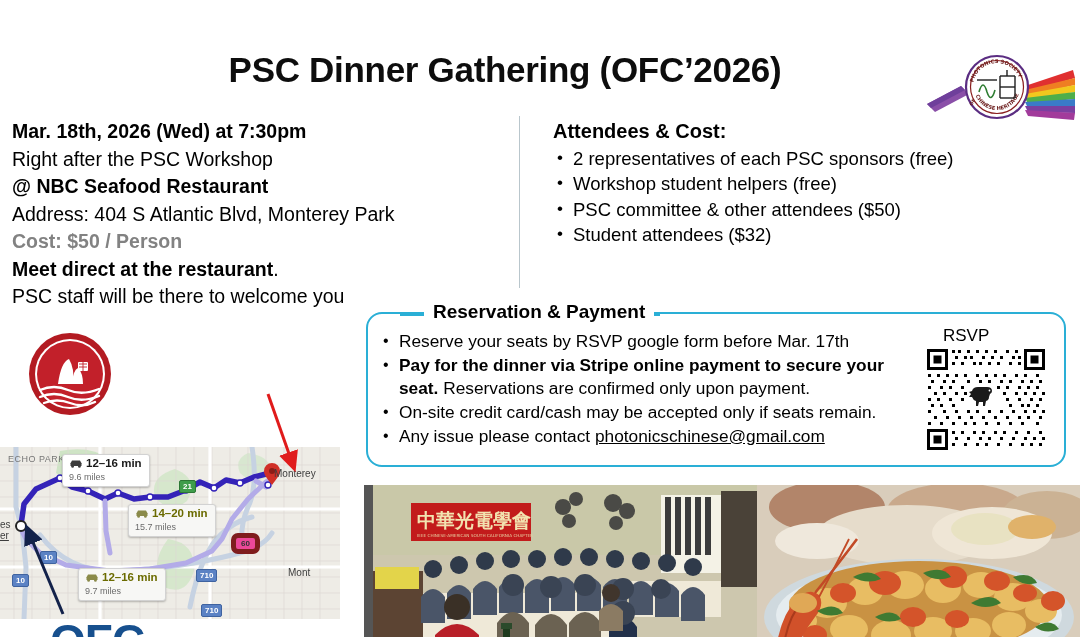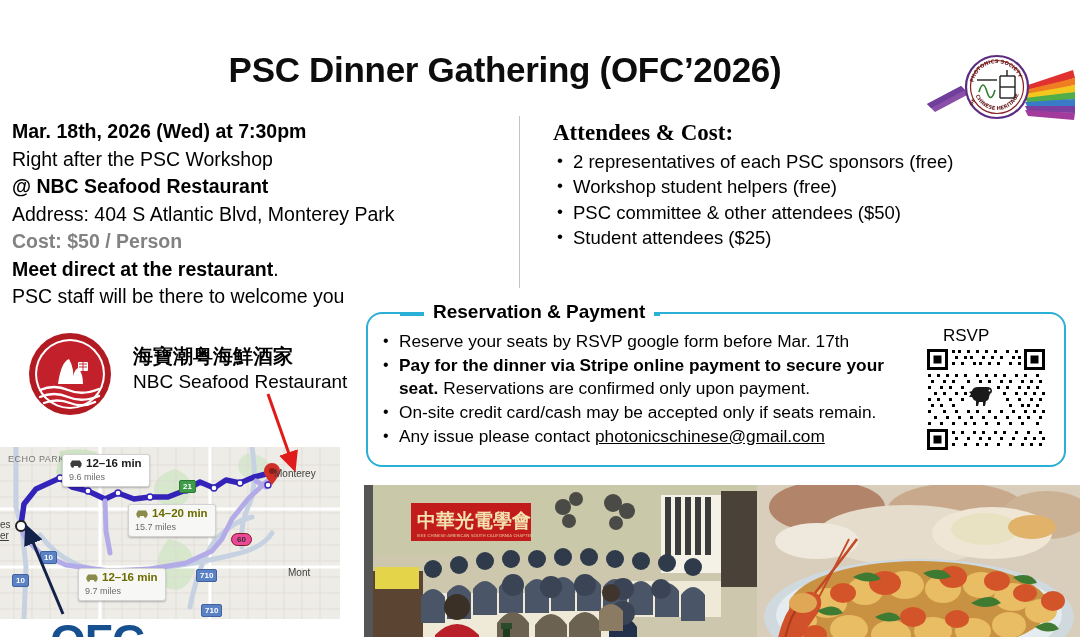--- a/index.html
+++ b/index.html
@@ -20,21 +20,21 @@
   .leftinfo{position:absolute;left:12px;top:82px;width:500px;}
   .leftinfo .ln{font-size:19.5px;line-height:27.5px;white-space:nowrap;}
   .leftinfo .b{font-weight:bold;}
   .leftinfo .gray{color:#828282;font-weight:bold;}
 
   
   .vdiv{position:absolute;left:519px;top:80px;width:1px;height:172px;background:#b9c6cc;}
 
   
   .attend{position:absolute;left:553px;top:84px;width:470px;}
-  .attend .h{font-size:23px;font-weight:bold;margin-bottom:3px;font-family:Liberation Serif, serif;}
+  .attend .h{font-size:20px;font-weight:bold;margin-bottom:3px;}
   .attend ul{margin:0;padding:0;list-style:none;}
   .attend li{font-size:18.5px;line-height:25.3px;padding-left:20px;position:relative;white-space:nowrap;}
   .attend li:before{content:"\2022";position:absolute;left:4px;top:-1px;font-size:17px;}
 
   
   .nbclogo{position:absolute;left:28px;top:296px;width:84px;height:84px;}
   .nbcname{position:absolute;left:133px;top:307px;}
   .nbcname .cn{font-size:20px;font-weight:bold;line-height:26px;
                font-family:"DejaVu Sans","Liberation Sans",sans-serif;}
   .nbcname .en{font-size:19px;line-height:25px;}
@@ -48,21 +48,21 @@
   .routebox .d{font-size:9px;color:#6b6b6b;line-height:11px;}
   .routebox .caricon{display:inline-block;vertical-align:-2px;margin-right:3px;}
   .rb1{left:62px;top:418px;}
   .rb1 .t{color:#1a1a1a;}
   .rb2{left:128px;top:468px;background:#f7f7f5;}
   .rb2 .t{color:#6b6b00;}
   .rb3{left:78px;top:532px;background:#f7f7f5;}
   .rb3 .t{color:#6b6b00;}
   .shield{position:absolute;font-size:8px;font-weight:bold;color:#fff;background:#5b82c4;
           border:1px solid #3f63a0;border-radius:2px;padding:0 3px;line-height:11px;}
-  .shield.white{background:#ec4899;color:#333;border:1px solid #7f1d1d;border-radius:7px;padding:0 5px;}
+  .shield.white{background:#ec4899;color:#333;border:5px solid #7f1d1d;border-radius:7px;padding:0 5px;}
   .maplabel{position:absolute;font-size:10px;color:#3d3d3d;}
 
   
   .arrowsvg{position:absolute;left:0;top:0;width:1080px;height:637px;pointer-events:none;}
 
   
   .ofc{position:absolute;left:50px;top:582px;font-size:46px;font-weight:bold;
        color:#17508e;letter-spacing:-1px;line-height:46px;}
 
   
@@ -154,21 +154,21 @@
   </div>
 
   <div class="vdiv"></div>
 
   <div class="attend">
     <div class="h">Attendees &amp; Cost:</div>
     <ul>
       <li>2 representatives of each PSC sponsors (free)</li>
       <li>Workshop student helpers (free)</li>
       <li>PSC committee &amp; other attendees ($50)</li>
-      <li>Student attendees ($25)</li>
+      <li>Student attendees ($32)</li>
     </ul>
   </div>
 
   <div class="nbclogo">
     <svg viewBox="0 0 84 84" width="84" height="84">
       <circle cx="42" cy="42" r="41" fill="#b31b22"></circle>
       <circle cx="42" cy="42" r="35" fill="#ffffff"></circle>
       <circle cx="42" cy="42" r="33" fill="#c2202a"></circle>
       <g fill="#ffffff">
         <path d="M30 52 q3 -22 11 -25 q6 10 4 25 z"></path>
@@ -179,24 +179,20 @@
         <path d="M12 58 q14 -6 28 0 q14 6 31 -1"></path>
         <path d="M12 65 q14 -6 28 0 q14 6 31 -1"></path>
         <path d="M16 71 q13 -5 26 0 q13 5 25 -1"></path>
       </g>
       <g stroke="#c2202a" stroke-width="0.9" fill="none">
         <path d="M51 32 h8 M51 35 h8 M55 30 v9"></path>
       </g>
     </svg>
   </div>
 
-  <div class="nbcname">
-    <div class="cn">海寶潮粤海鮮酒家</div>
-    <div class="en">NBC Seafood Restaurant</div>
-  </div>
 
   <div class="map">
     <svg viewBox="0 0 340 172" width="340" height="172">
       <rect width="340" height="172" fill="#eeece6"></rect>
 
       <path d="M60 4 q30 -6 50 8 q12 16 -8 22 q-30 8 -46 -8 z" fill="#c9e3c0" opacity=".85"></path>
       <path d="M175 22 q25 10 12 32 q-18 14 -32 -4 q-6 -20 20 -28 z" fill="#cfe6c6" opacity=".8"></path>
       <path d="M168 92 q28 4 26 32 q-8 26 -30 16 q-16 -22 4 -48 z" fill="#cfe6c6" opacity=".8"></path>
       <path d="M248 6 q26 4 22 22 q-16 12 -30 -2 q-6 -14 8 -20z" fill="#cfe6c6" opacity=".7"></path>
 

